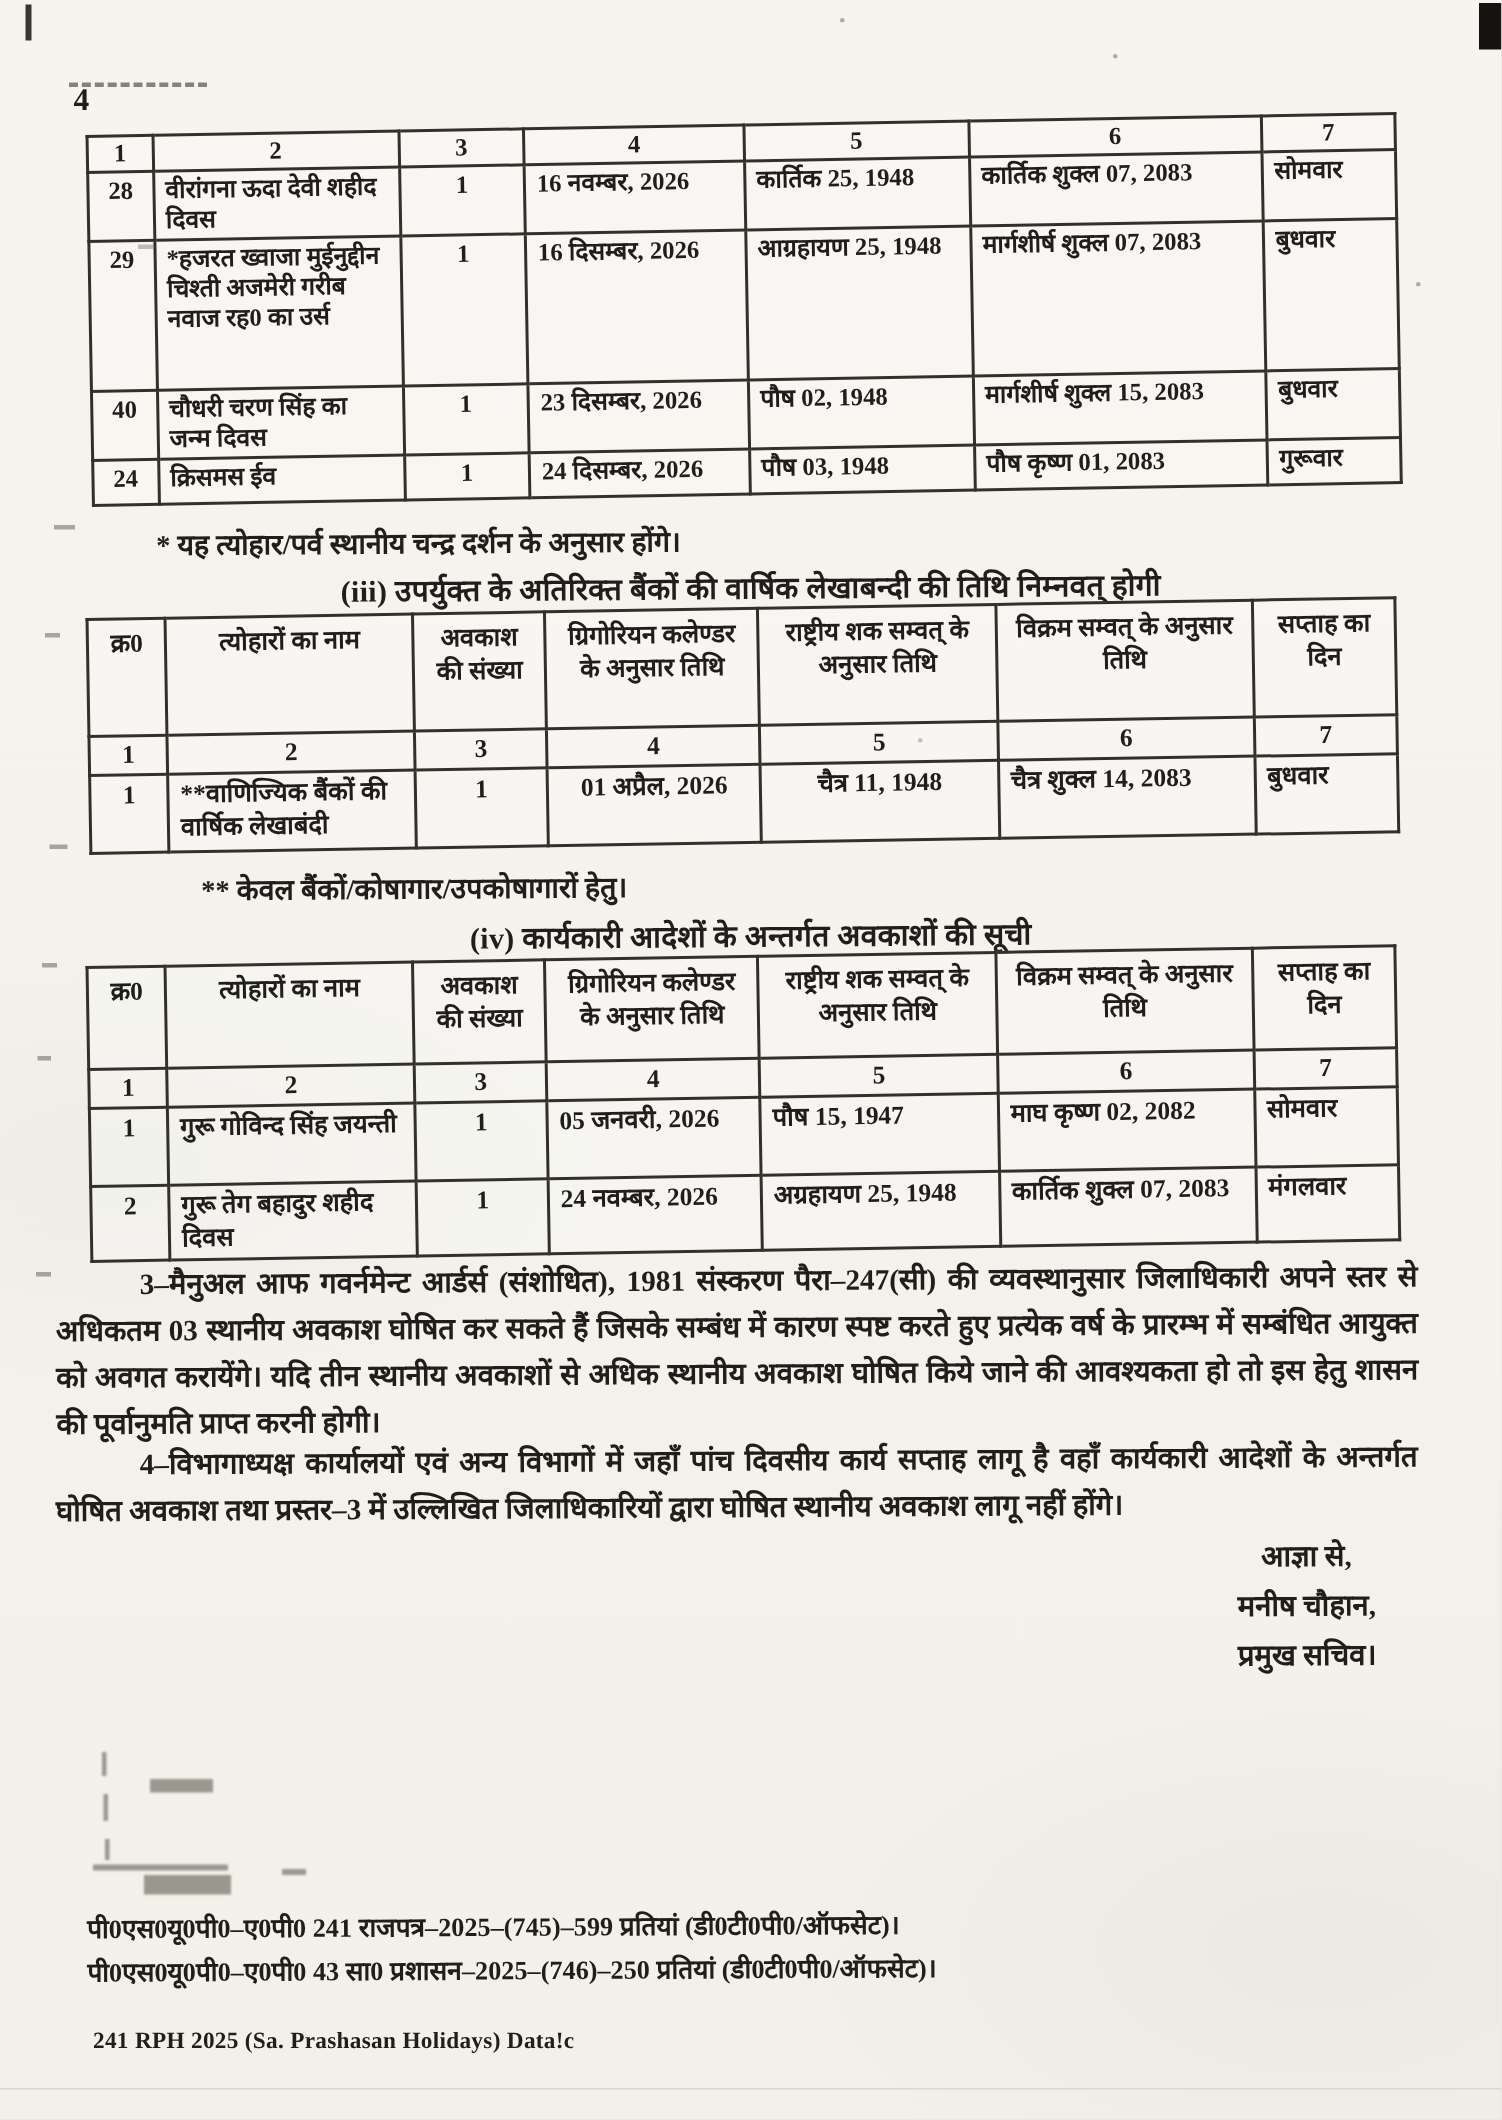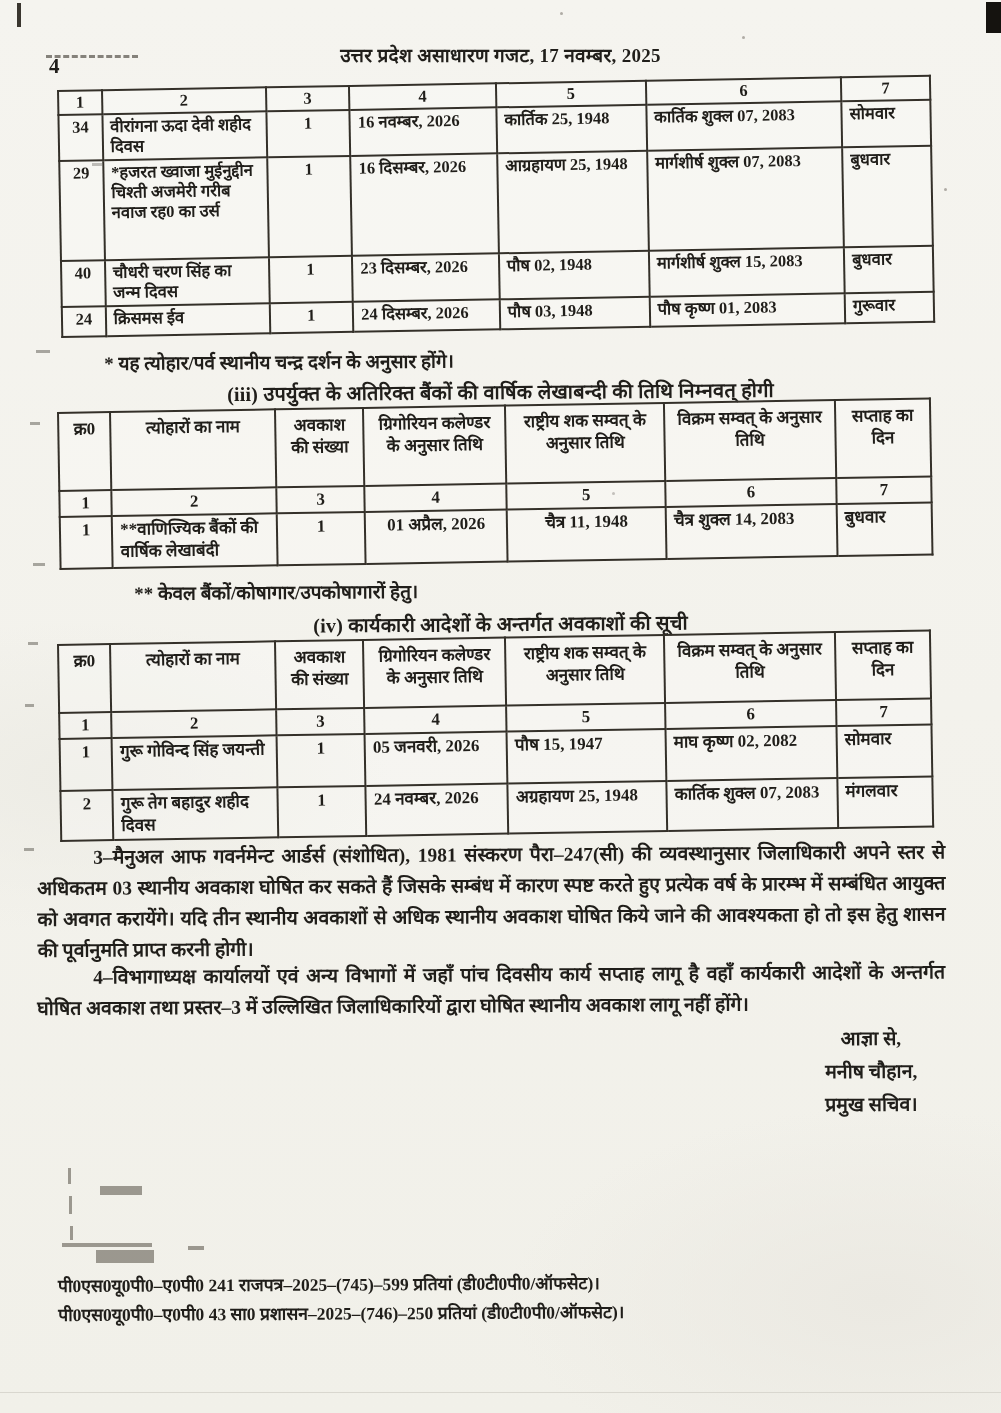--- a/index.html
+++ b/index.html
@@ -72,21 +72,20 @@
 
   <div class="scrib" style="left:68px;top:1168px;width:3px;height:16px;"></div>
   <div class="scrib" style="left:69px;top:1196px;width:3px;height:18px;"></div>
   <div class="scrib" style="left:70px;top:1226px;width:3px;height:14px;"></div>
   <div class="scrib" style="left:100px;top:1186px;width:42px;height:9px;"></div>
   <div class="scrib" style="left:62px;top:1243px;width:90px;height:4px;"></div>
   <div class="scrib" style="left:96px;top:1250px;width:58px;height:13px;"></div>
   <div class="scrib" style="left:188px;top:1246px;width:16px;height:4px;"></div>
   <div class="bottom-edge"></div>
 
-  <div class="sec doc-header center">उत्तर प्रदेश असाधारण गजट, 17 नवम्बर, 2025</div>
   <div class="page-num">4</div>
 
   <div class="sec" style="top:90px;">
     <table class="tbl tbl-1">
       <colgroup>
         <col style="width:5.0%">
           <col style="width:18.8%">
           <col style="width:9.6%">
         <col style="width:16.8%">
           <col style="width:17.2%">
@@ -97,21 +96,21 @@
           <tr class="numrow" style="height:24px;">
         <td>1</td>
         <td>2</td>
         <td>3</td>
         <td>4</td>
         <td>5</td>
         <td>6</td>
         <td>7</td>
       </tr>
       <tr style="height:44px;">
-        <td class="cc">34</td>
+        <td class="cc">28</td>
         <td>वीरांगना ऊदा देवी शहीद दिवस</td>
         <td class="cc">1</td>
         <td>16 नवम्बर, 2026</td>
         <td>कार्तिक 25, 1948</td>
         <td>कार्तिक शुक्ल 07, 2083</td>
         <td>सोमवार</td>
       </tr>
       <tr style="height:100px;">
         <td class="cc">29</td>
         <td>*हजरत ख्वाजा मुईनुद्दीन चिश्ती अजमेरी गरीब नवाज रह0 का उर्स</td>
@@ -251,14 +250,15 @@
     <div>आज्ञा से,</div>
     <div>मनीष चौहान,</div>
     <div>प्रमुख सचिव।</div>
   </div>
 
   <div class="imprint">
     <div>पी0एस0यू0पी0–ए0पी0 241 राजपत्र–2025–(745)–599 प्रतियां (डी0टी0पी0/ऑफसेट)।</div>
     <div>पी0एस0यू0पी0–ए0पी0 43 सा0 प्रशासन–2025–(746)–250 प्रतियां (डी0टी0पी0/ऑफसेट)।</div>
   </div>
 
+  <div class="docfoot">241 RPH 2025 (Sa. Prashasan Holidays) Data!c</div>
 
 </div>
 
 </body></html>

